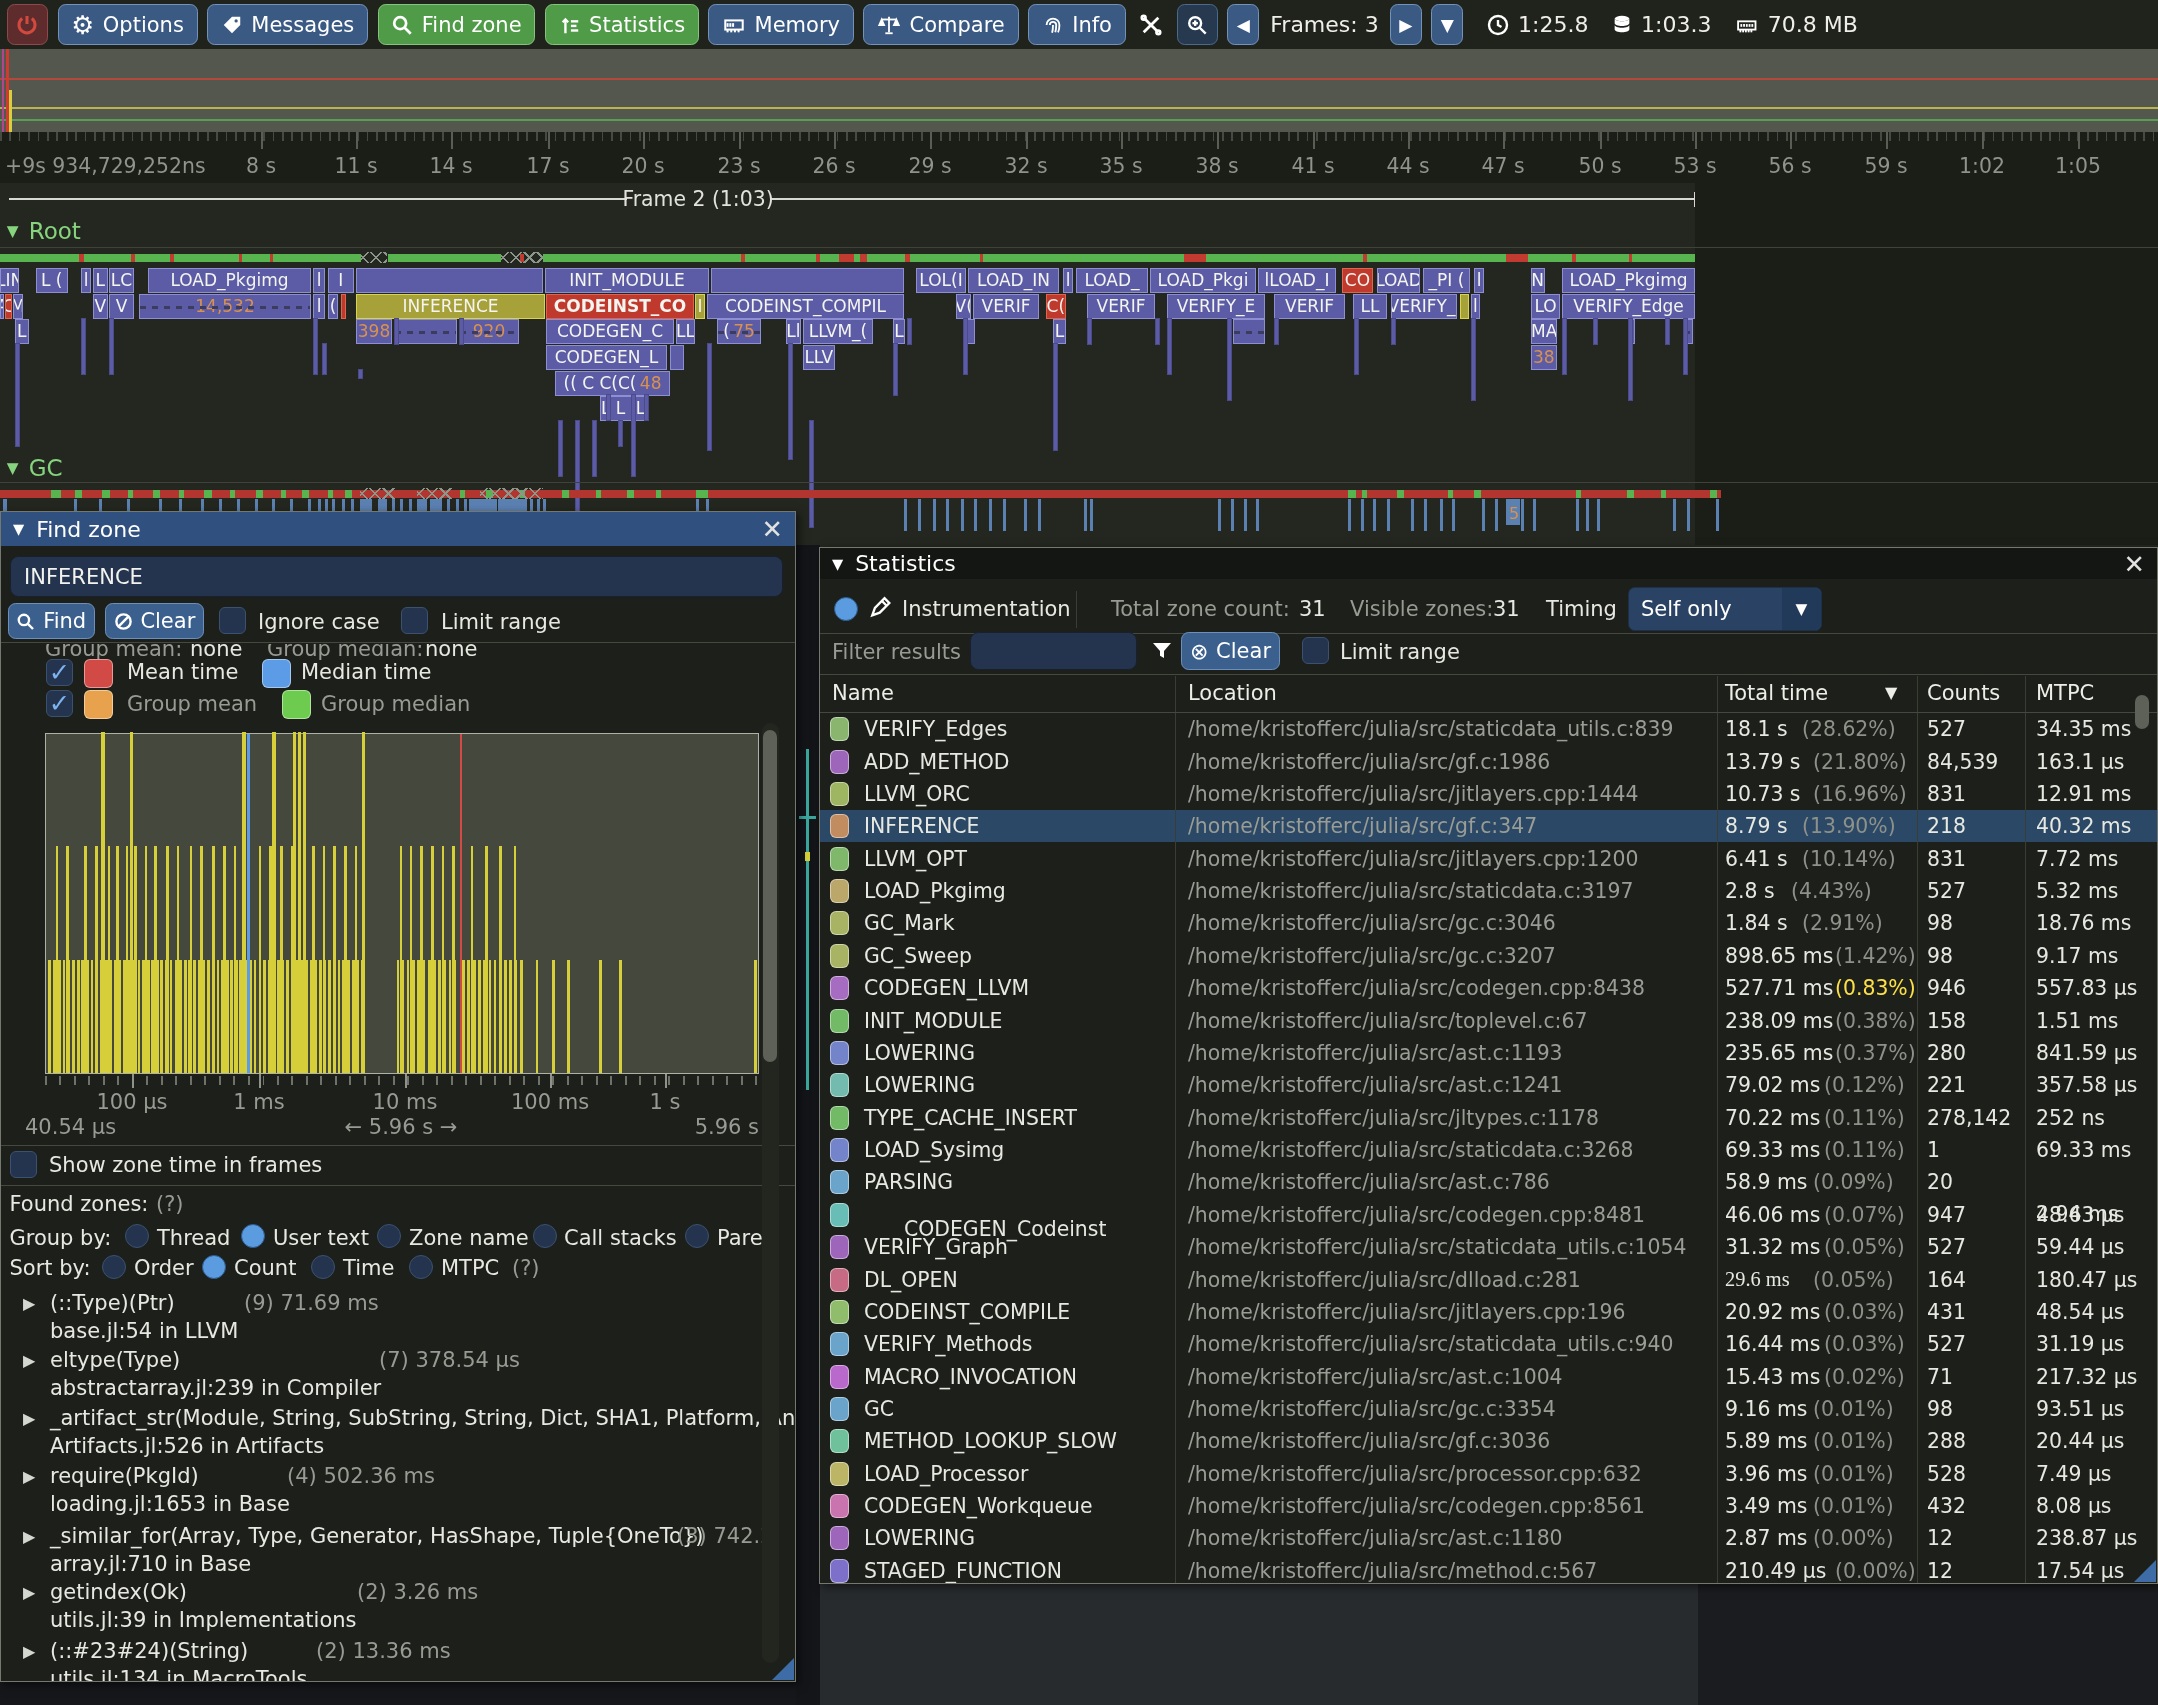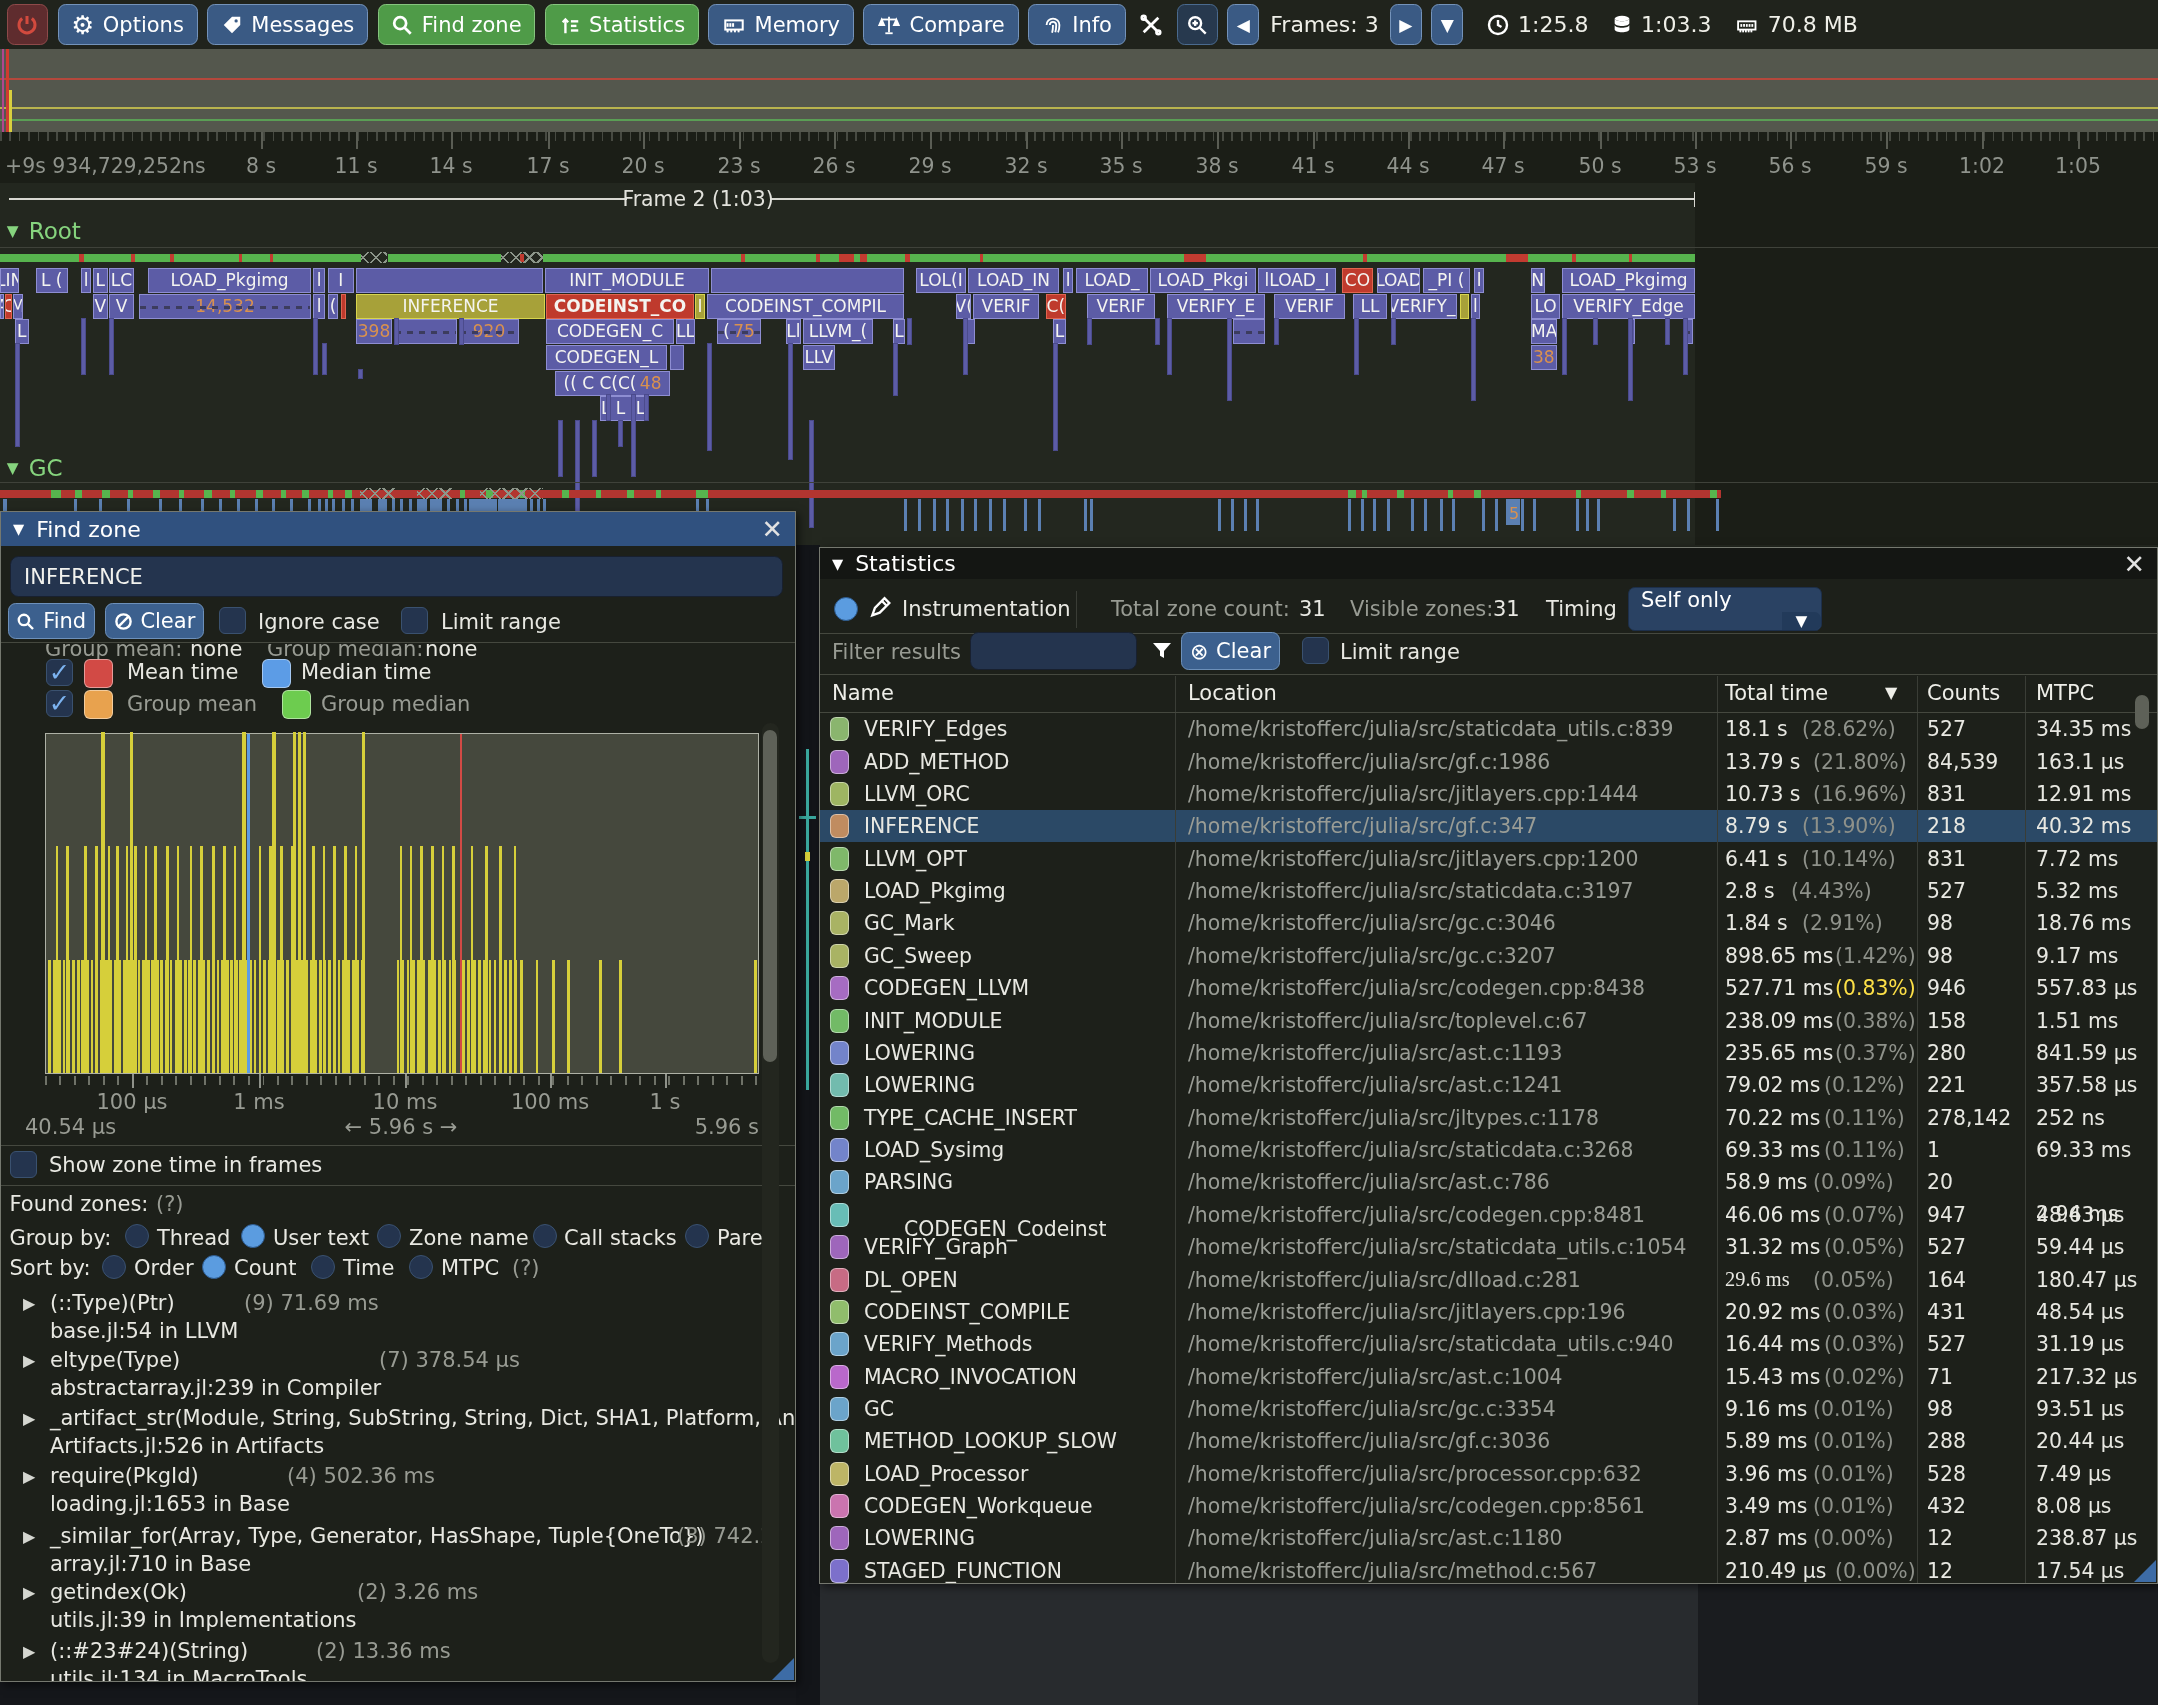--- a/index.html
+++ b/index.html
@@ -68,21 +68,21 @@
   .swatch{position:absolute;border-radius:6px;border:0.9px solid rgba(255,255,255,.45);box-sizing:border-box;}
   .divider{position:absolute;height:0.9px;background:#45483f;}
   .hbar{position:absolute;width:2.6px;background:#d6cf3a;}
   .vline{position:absolute;width:0.9px;background:#3a3d36;}
   .srow{position:absolute;height:32px;}
   .srow.sel{background:#2b4966;}
   .grip{position:absolute;right:0.9px;bottom:0.9px;width:0;height:0;border-style:solid;
         border-width:0 0 22px 22px;border-color:transparent transparent #3d6ca6 transparent;}
   .scroll-thumb{position:absolute;background:#5e6158;border-radius:7.7px;}
   .dd{position:absolute;background:#2a4263;border:0.9px solid #1d2f4a;border-radius:6.8px;box-sizing:border-box;
-      display:flex;color:#fff;font-size:21px;flex-direction:column;}
+      display:flex;align-items:center;color:#fff;font-size:21px;}
   .dd .arr{margin-left:auto;height:100%;width:39px;display:flex;align-items:center;justify-content:center;
       background:#223a5a;border-radius:0 6.8px 6.8px 0;font-size:15.3px;}
 </style>
 </head>
 <body>
 
 <div id="app">
 
   <div class="toolbar" id="toolbar">
       <div class="tb-btn red" style="position: relative;">

